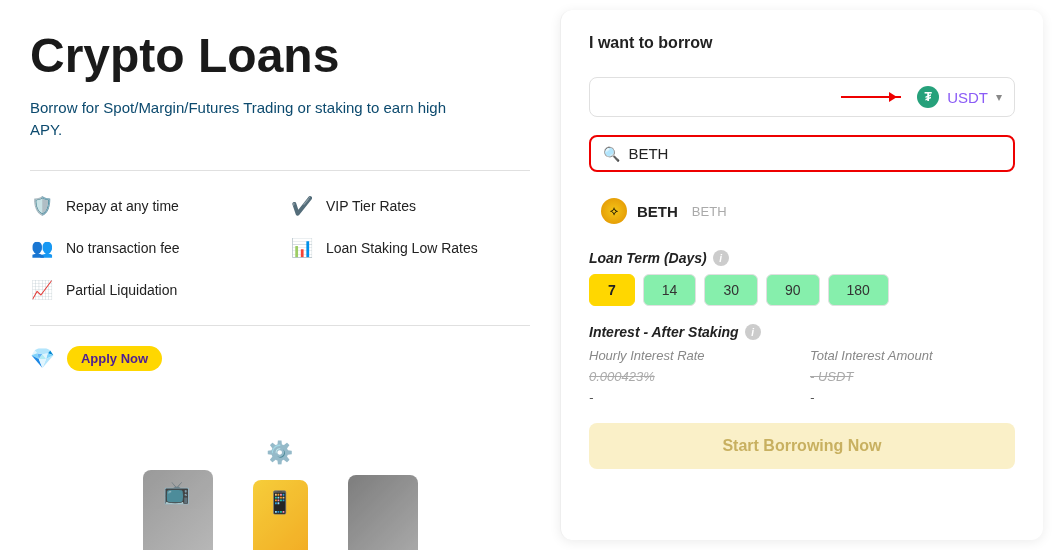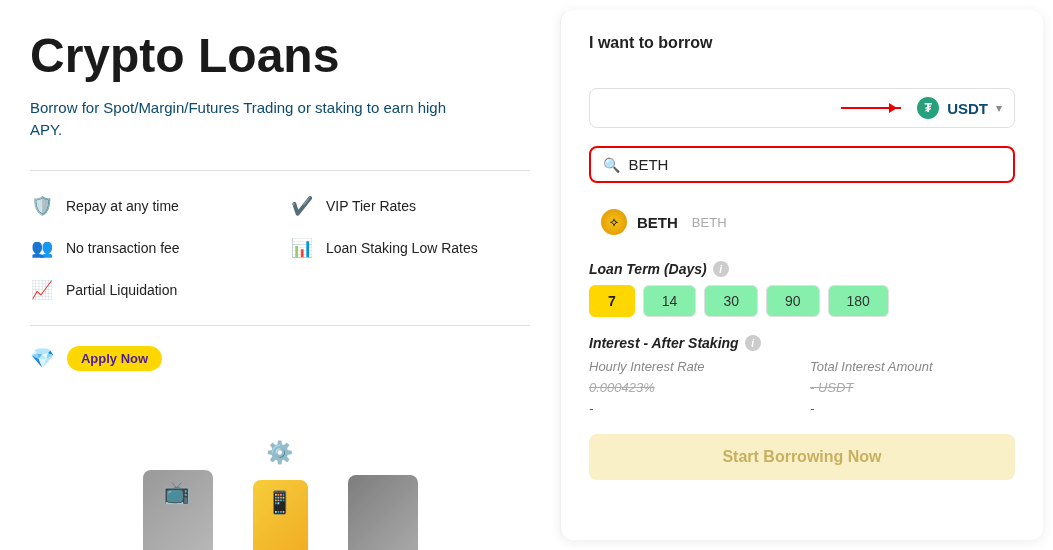--- a/index.html
+++ b/index.html
@@ -140,21 +140,21 @@
       margin: 10px 10px 10px 0;
       box-shadow: 0 2px 12px rgba(0,0,0,0.08);
       display: flex;
       flex-direction: column;
       gap: 18px;
     }
     .borrow-label {
       font-size: 16px;
       font-weight: 600;
       color: #222;
-      margin-bottom: 18px;
+      margin-bottom: 7px;
     }
     
     .currency-row {
       display: flex;
       align-items: center;
       justify-content: flex-end;
       gap: 8px;
       padding: 8px 12px;
       background: #fff;
       border: 1px solid #e0e0e0;
@@ -184,22 +184,22 @@
       border-radius: 50%;
       display: flex;
       align-items: center;
       justify-content: center;
       color: #fff;
       font-size: 12px;
       font-weight: 700;
     }
     .usdt-label {
       font-size: 15px;
-      font-weight: 700;
-      color: #0c4a6e;
+      font-weight: 400;
+      color: #8b5cf6;
     }
     .chevron-down {
       color: #888;
       font-size: 12px;
     }
     
     .search-box {
       display: flex;
       align-items: center;
       border: 2px solid #e00;

